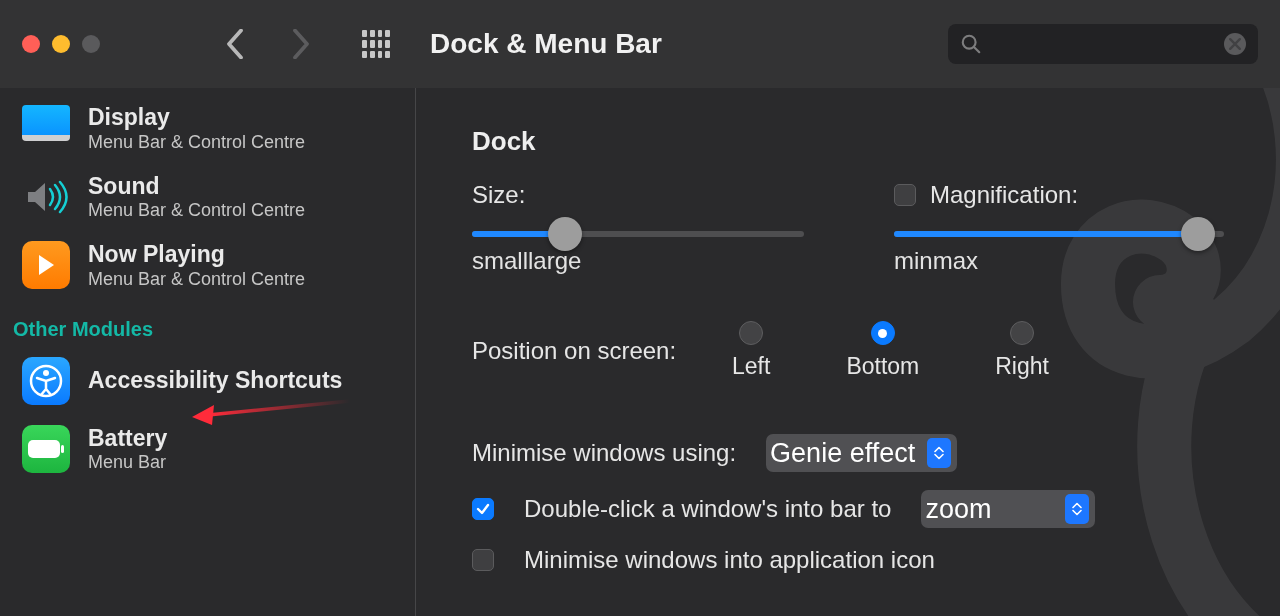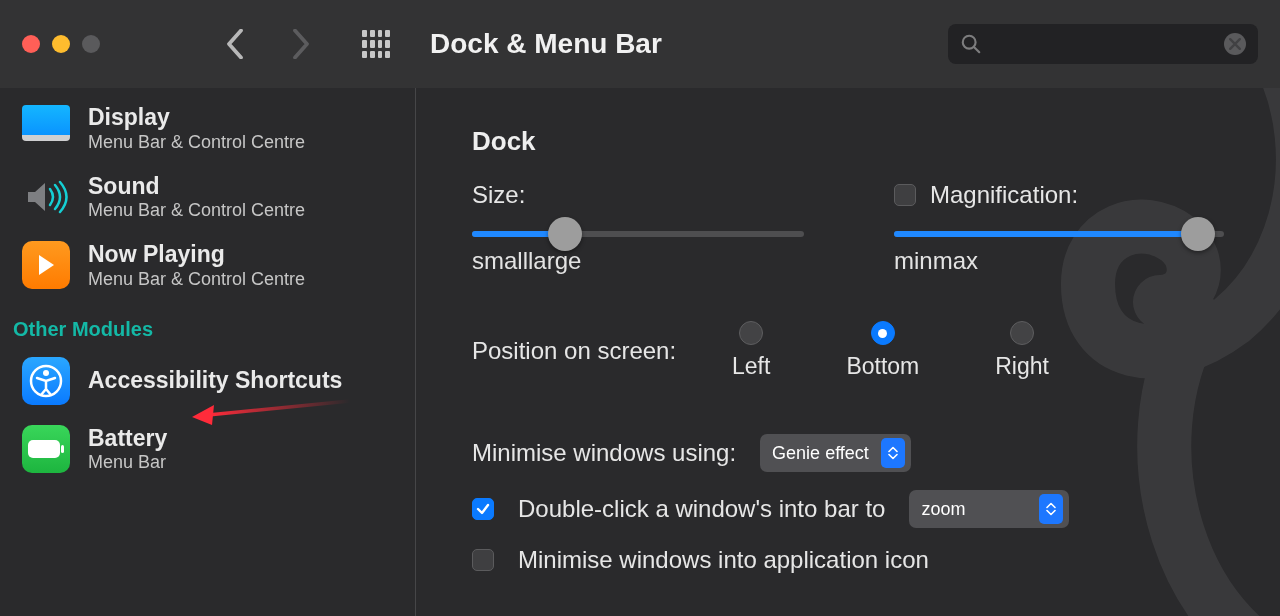--- a/index.html
+++ b/index.html
@@ -39,22 +39,22 @@
 .thumb{position:absolute;width:34px;height:34px;border-radius:50%;background:#9d9d9d;top:-14px;transform:translateX(-50%);box-shadow:0 2px 4px rgba(0,0,0,.4)}
 .slabels{display:flex;justify-content:flex-start;font-size:24px;color:#e3e3e3;margin-top:4px}
 .posrow{display:flex;align-items:center;margin-bottom:54px}
 .poslabel{font-size:24px;color:#e6e6e6;width:260px}
 .radios{display:flex;gap:76px}
 .radio-col{display:flex;flex-direction:column;align-items:center;gap:8px}
 .radio{width:24px;height:24px;border-radius:50%;background:#434345;border:1px solid #5d5d5f}
 .radio.on{background:#0a7aff;border-color:#0a7aff;display:flex;align-items:center;justify-content:center}
 .radio.on::after{content:"";width:9px;height:9px;border-radius:50%;background:#fff}
 .rlabel{font-size:23px;color:#e6e6e6}
-.optrow{display:flex;align-items:center;gap:24px;font-size:24px;color:#e6e6e6;margin-bottom:18px}
-.select{background:#505053;border-radius:7px;padding:4px 6px 4px 12px;display:flex;align-items:center;gap:12px;font-size:18px;color:#fff;height:38px}
+.optrow{display:flex;align-items:center;gap:30px;font-size:24px;color:#e6e6e6;margin-bottom:18px}
+.select{background:#505053;border-radius:7px;padding:4px 6px 4px 4px;display:flex;align-items:center;gap:12px;font-size:27px;color:#fff;height:38px}
 .stepper{width:24px;height:30px;background:#1d77ff;border-radius:5px;display:flex;flex-direction:column;align-items:center;justify-content:center}
 .stepper svg{display:block}
 .arrow-annot{position:absolute;left:190px;top:393px;pointer-events:none}
 
 .icon-display{background:linear-gradient(#14b6ff,#0a94ff);width:48px;height:36px;border-radius:4px;border-bottom:6px solid #cfcfd1;margin-top:-10px}
 .icon-sound{width:48px;height:48px;display:flex;align-items:center;justify-content:center}
 .icon-play{background:linear-gradient(#ff9a1f,#ff7b00);width:48px;height:48px;border-radius:10px;display:flex;align-items:center;justify-content:center}
 .icon-acc{background:linear-gradient(#2aa7ff,#0a7aff);width:48px;height:48px;border-radius:10px;display:flex;align-items:center;justify-content:center}
 .icon-batt{background:linear-gradient(#39d65a,#1db53f);width:48px;height:48px;border-radius:10px;display:flex;align-items:center;justify-content:center}
 </style>

